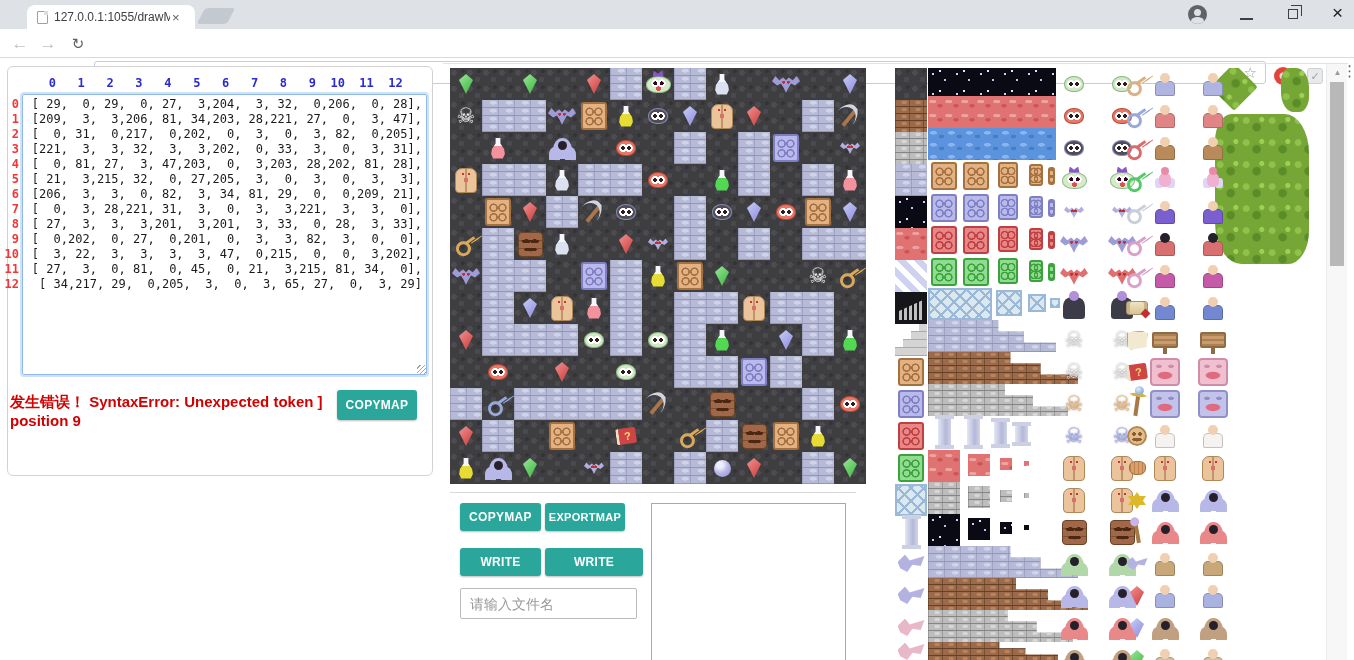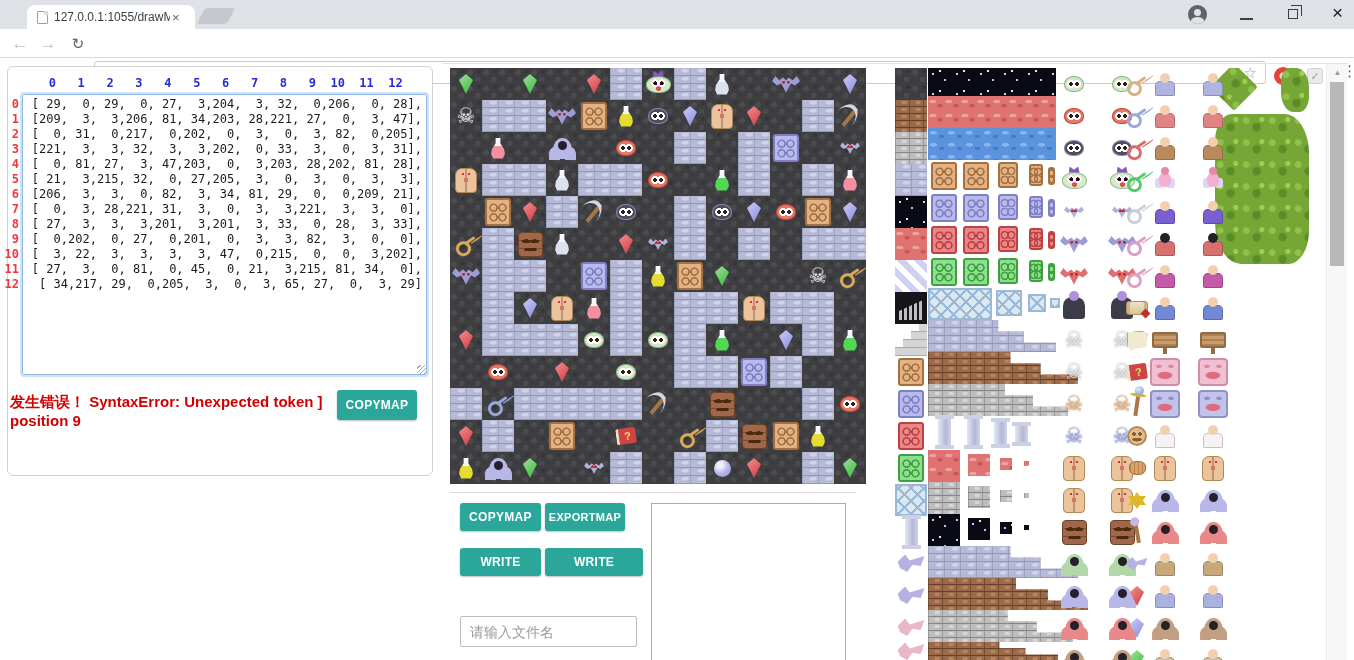--- a/index.html
+++ b/index.html
@@ -58,21 +58,21 @@
 
   .tealbtn { background:var(--teal,#2aa79a); color:#fff; border:none; border-radius:3px; font-size:12px; font-weight:bold;
              font-family:"Liberation Sans",sans-serif; letter-spacing:.3px; box-shadow:0 1px 2px rgba(0,0,0,.25); cursor:pointer; }
   #btn-copymap { left:337px; top:390px; width:80px; height:30px; }
   #btn-clearmap { left:460px; top:503px; width:81px; height:28px; }
   #btn-exportmap { left:545px; top:503px; width:80px; height:28px; font-size:11px; }
   #btn-read { left:460px; top:548px; width:81px; height:28px; }
   #btn-write { left:545px; top:548px; width:98px; height:28px; }
   #divider { left:450px; top:492px; width:406px; height:1px; background:#d8d8d8; }
   #filename-input { left:460px; top:588px; width:177px; height:31px; border:1px solid #bbb; border-radius:2px; padding:12px 9px;
-                    font-size:14px; font-family:"Liberation Sans",sans-serif;margin-top:28px; }
+                    font-size:14px; font-family:"Liberation Sans",sans-serif; }
   #filename-input::placeholder { color:#999; }
   #output-box { left:651px; top:503px; width:195px; height:200px; border:1px solid #aaa; background:#fff; }
 
   
   #map { left:450px; top:68px; width:416px; height:416px; display:grid;
          grid-template-columns:repeat(13,32px); grid-template-rows:repeat(13,32px); }
   .cell { width:32px; height:32px; display:flex; align-items:center; justify-content:center; position:relative; overflow:hidden; }
   .dark, .darkstone { background-color:#3e3e41;
     background-image:radial-gradient(circle 3px at 25% 30%, #4c4c50 90%, transparent),
                      radial-gradient(circle 3px at 72% 72%, #494950 90%, transparent),

